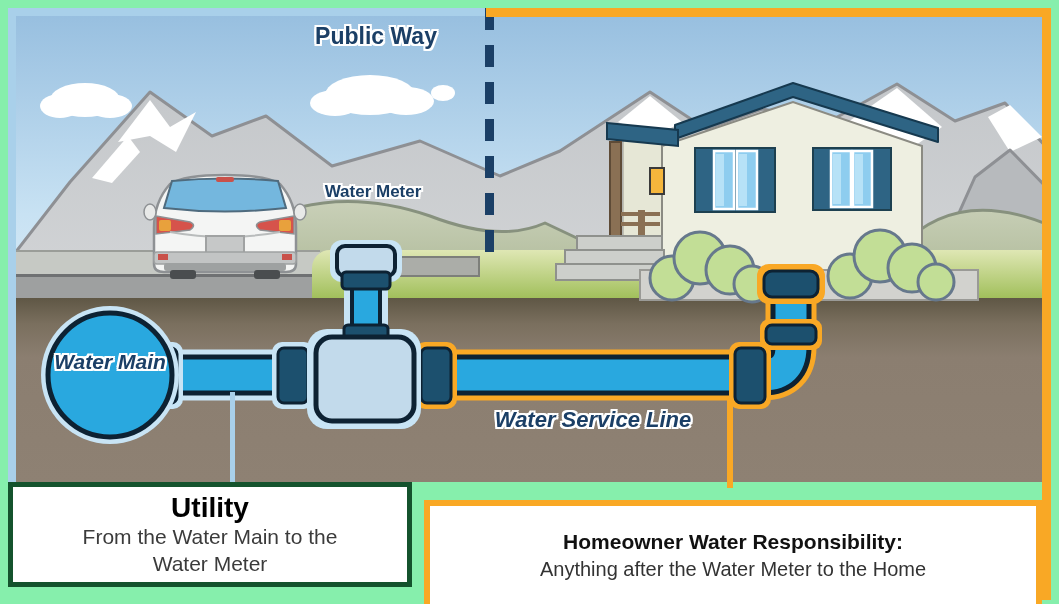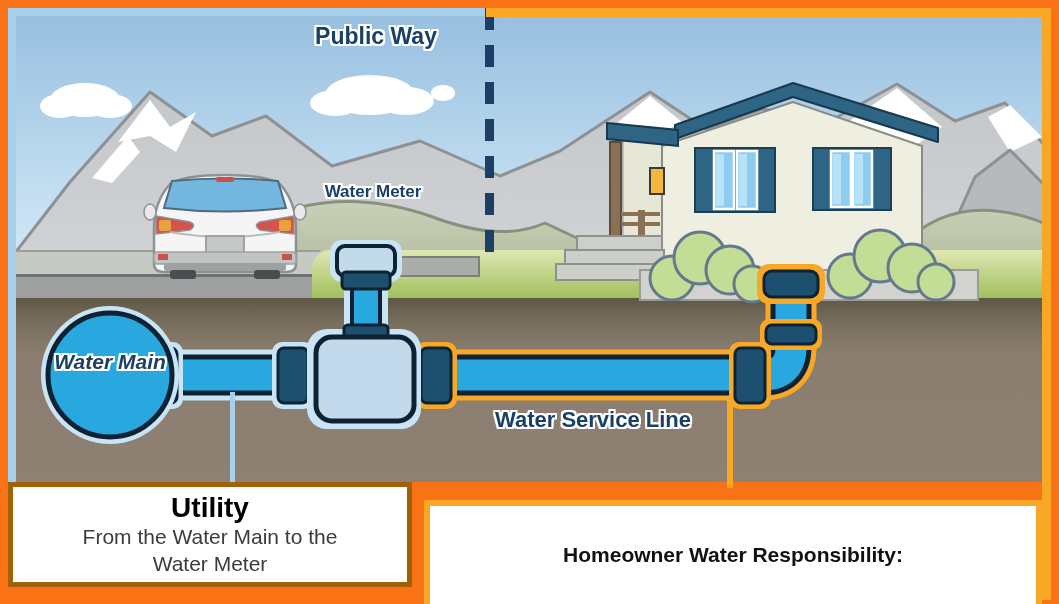--- a/index.html
+++ b/index.html
@@ -1,16 +1,16 @@
 <!DOCTYPE html>
 <html><head>
 <meta charset="utf-8">
 <style>
   html,body{margin:0;padding:0;background:#fff;}
-  .canvas{position:relative;width:1059px;height:604px;background:#f97316;overflow:hidden;
+  .canvas{position:relative;width:1059px;height:604px;background:#86efac;overflow:hidden;
           font-family:"Liberation Sans",sans-serif;}
   .abs{position:absolute;}
   .scene{position:absolute;left:8px;top:8px;width:1043px;height:474px;overflow:hidden;}
   .sky{left:0;top:0;width:1043px;height:295px;
        background:linear-gradient(#96BEDF,#C8E2F3 70%,#D8EAF6);}
   .sidewalk{left:0;top:242px;width:312px;height:24px;background:#C6C9C4;border-top:2px solid #9A9D98;}
   .road{left:0;top:266px;width:312px;height:26px;background:#9EA0A0;border-top:3px solid #6F7173;}
   .grass{left:304px;top:242px;width:739px;height:50px;border-radius:18px 0 0 0;
          background:linear-gradient(#DFE7B4,#9FBE58);}
   .dirt{left:0;top:290px;width:1043px;height:184px;
@@ -24,21 +24,21 @@
   .zone{font-size:23px;}
   .leader-utility{left:230px;top:392px;width:5px;height:96px;background:#A9D0EA;z-index:6;}
   .leader-homeowner{left:727px;top:398px;width:6px;height:90px;background:#F9A825;z-index:6;}
   .strip{z-index:7;}
   .blue-top{left:8px;top:8px;width:477px;height:8px;background:#A9D0EA;}
   .blue-left{left:8px;top:8px;width:8px;height:474px;background:#A9D0EA;}
   .orange-top{left:486px;top:8px;width:556px;height:9px;background:#F9A825;}
   .orange-right{left:1042px;top:8px;width:9px;height:592px;background:#F9A825;}
   .legend-box{z-index:8;background:#fff;box-sizing:border-box;display:flex;flex-direction:column;
               justify-content:center;align-items:center;text-align:center;}
-  .box-utility{left:8px;top:482px;width:404px;height:105px;border:5px solid #a16207;}
+  .box-utility{left:8px;top:482px;width:404px;height:105px;border:5px solid #14532d;}
   .box-homeowner{left:424px;top:500px;width:618px;height:110px;border:6px solid #F9A825;}
   .box-utility .title{font-size:28px;font-weight:bold;color:#000;line-height:1.15;}
   .box-utility .desc{font-size:21px;color:#3B3B3B;max-width:290px;line-height:1.25;}
   .box-homeowner .title{font-size:21px;font-weight:bold;color:#111;line-height:1.3;}
   .box-homeowner .desc{font-size:20px;color:#333;line-height:1.3;}
 </style>
 </head>
 <body>
 
 <div class="canvas">
@@ -205,32 +205,33 @@
         <rect x="344" y="325" width="44" height="16" rx="4" fill="#1C506E" stroke="#0D2233" stroke-width="3"></rect>
         <rect x="316" y="337" width="98" height="84" rx="16" fill="#C2DAEB" stroke="#0D2233" stroke-width="5"></rect>
       </g>
     </svg>
 
     <div class="abs dashes"></div>
 
     <div class="lbl zone" style="left:268px;top:16px;width:200px;">Public Way</div>
     <div class="lbl" style="left:315px;top:174px;width:100px;font-size:17px;">Water Meter</div>
     <div class="lbl" style="left:44px;top:342px;width:116px;font-size:21px;font-style:italic;">Water Main</div>
-    <div class="lbl" style="left:455px;top:400px;width:260px;font-size:22px;">Water Service Line</div>
+    <div class="lbl" style="left:455px;top:400px;width:260px;font-size:22px;font-style:italic;">Water Service Line</div>
   </div>
 
   <div class="abs leader-utility"></div>
   <div class="abs leader-homeowner"></div>
 
   <div class="abs strip blue-top"></div>
   <div class="abs strip blue-left"></div>
   <div class="abs strip orange-top"></div>
   <div class="abs strip orange-right"></div>
 
   <div class="abs legend-box box-utility">
     <div class="title">Utility</div>
     <div class="desc">From the Water Main to the Water Meter</div>
   </div>
   <div class="abs legend-box box-homeowner">
     <div class="title">Homeowner Water Responsibility:</div>
+    <div class="desc">Anything after the Water Meter to the Home</div>
   </div>
 
 </div>
 
 </body></html>

